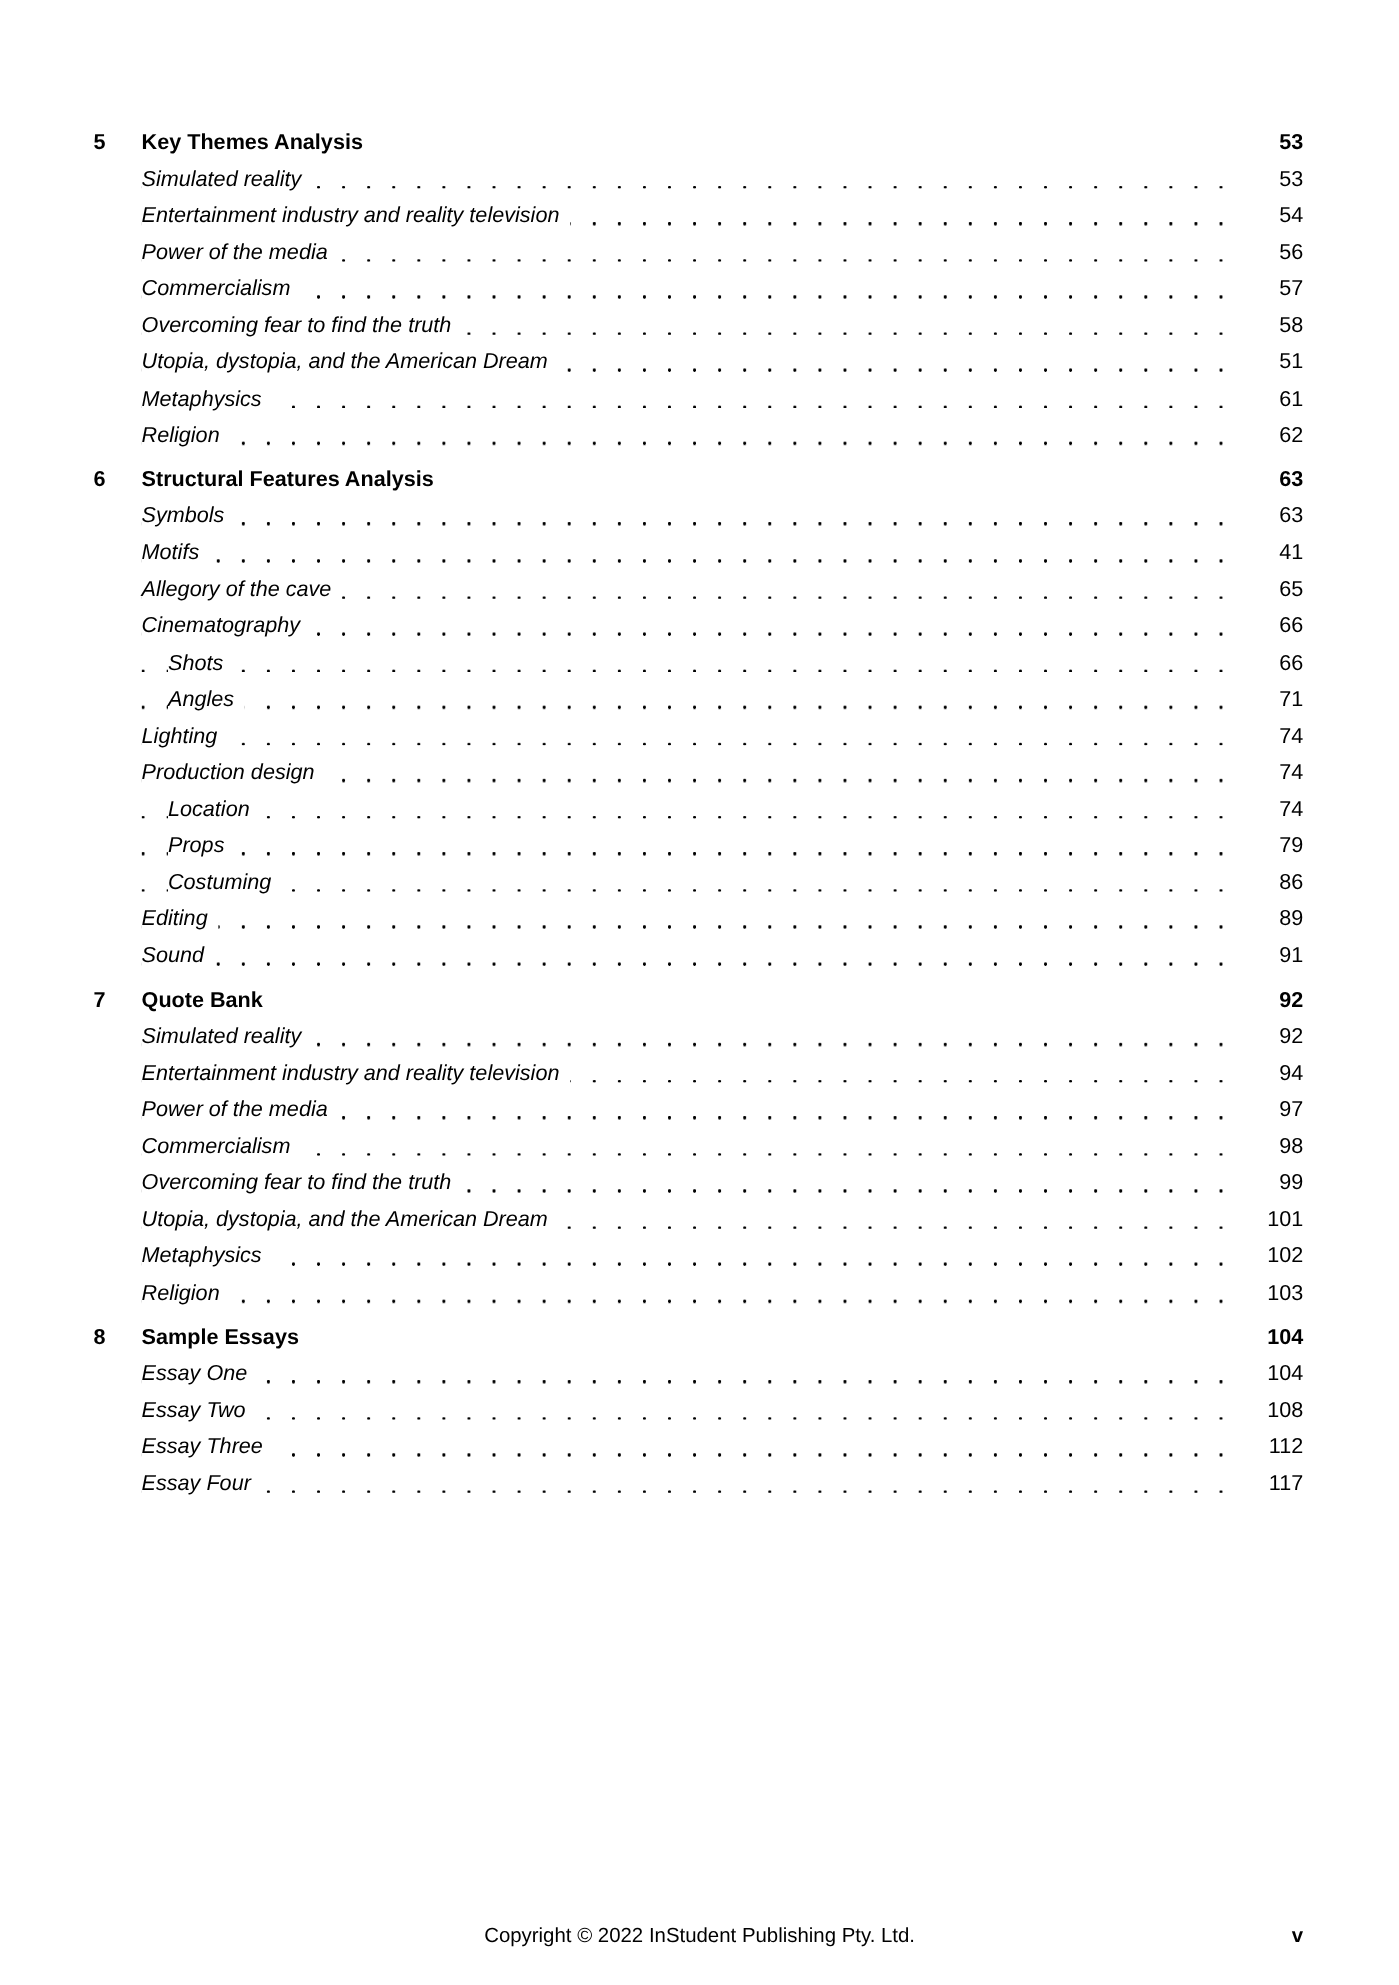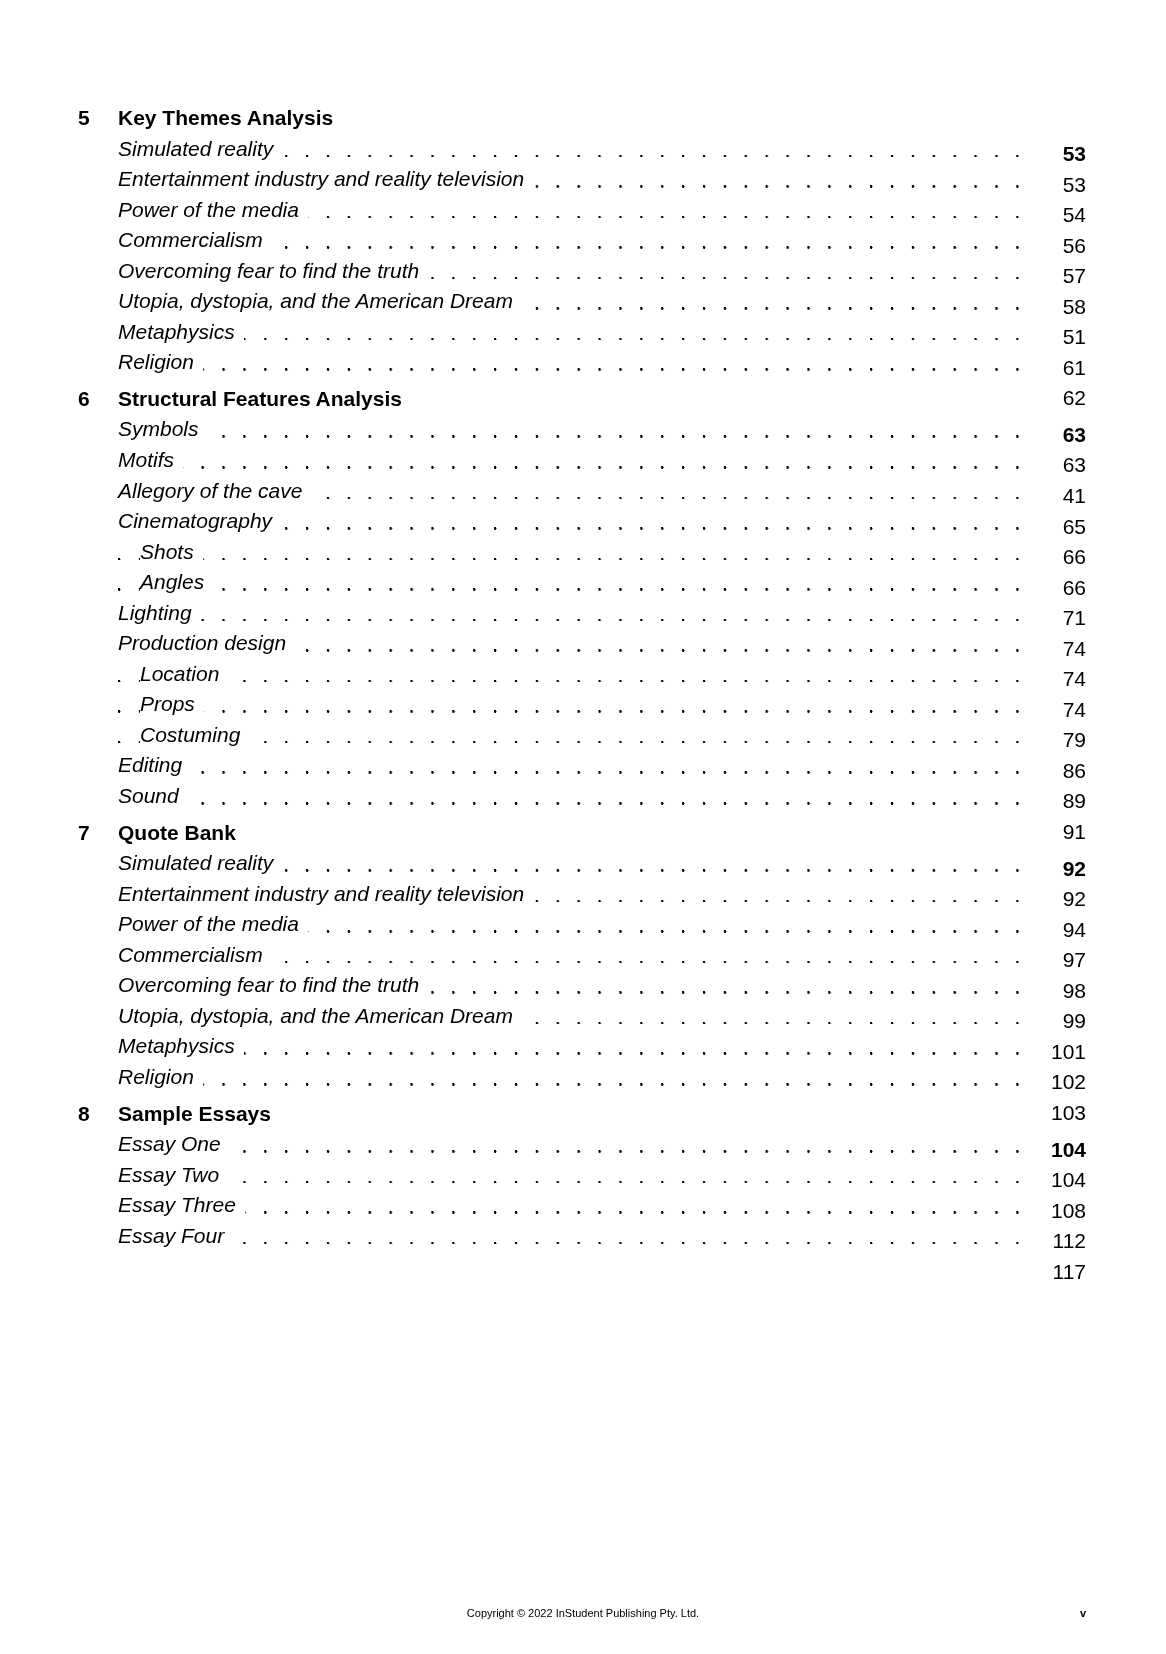--- a/index.html
+++ b/index.html
@@ -15,21 +15,21 @@
   .toc {
     position: absolute;
     left: 78px;
     top: 103px;
     width: 1008px; 
   }
   .row {
     position: relative;
     height: 30.55px;
     line-height: 30.55px;
-    font-size: 21px;
+    font-size: 18px;
     white-space: nowrap;
   }
   .row.chapter {
     font-weight: bold;
   }
   .row.chapter:not(:first-child) {
     margin-top: 6px;
   }
   .chapter .chnum {
     display: inline-block;
@@ -59,30 +59,29 @@
   }
   .pg {
     position: absolute;
     z-index: 2;
     right: 0;
     top: 0;
     width: 56px;
     text-align: right;
     background: #ffffff;
     line-height: inherit;
-    margin-top: 36px;
   }
   .page-footer {
     position: absolute;
     left: 0;
     right: 0;
     top: 1600px;
     height: 26px;
     line-height: 26px;
-    font-size: 11px;
+    font-size: 17px;
   }
   .copyright {
     position: absolute;
     left: 0;
     right: 0;
     text-align: center;
   }
   .folio {
     position: absolute;
     right: 80px;

